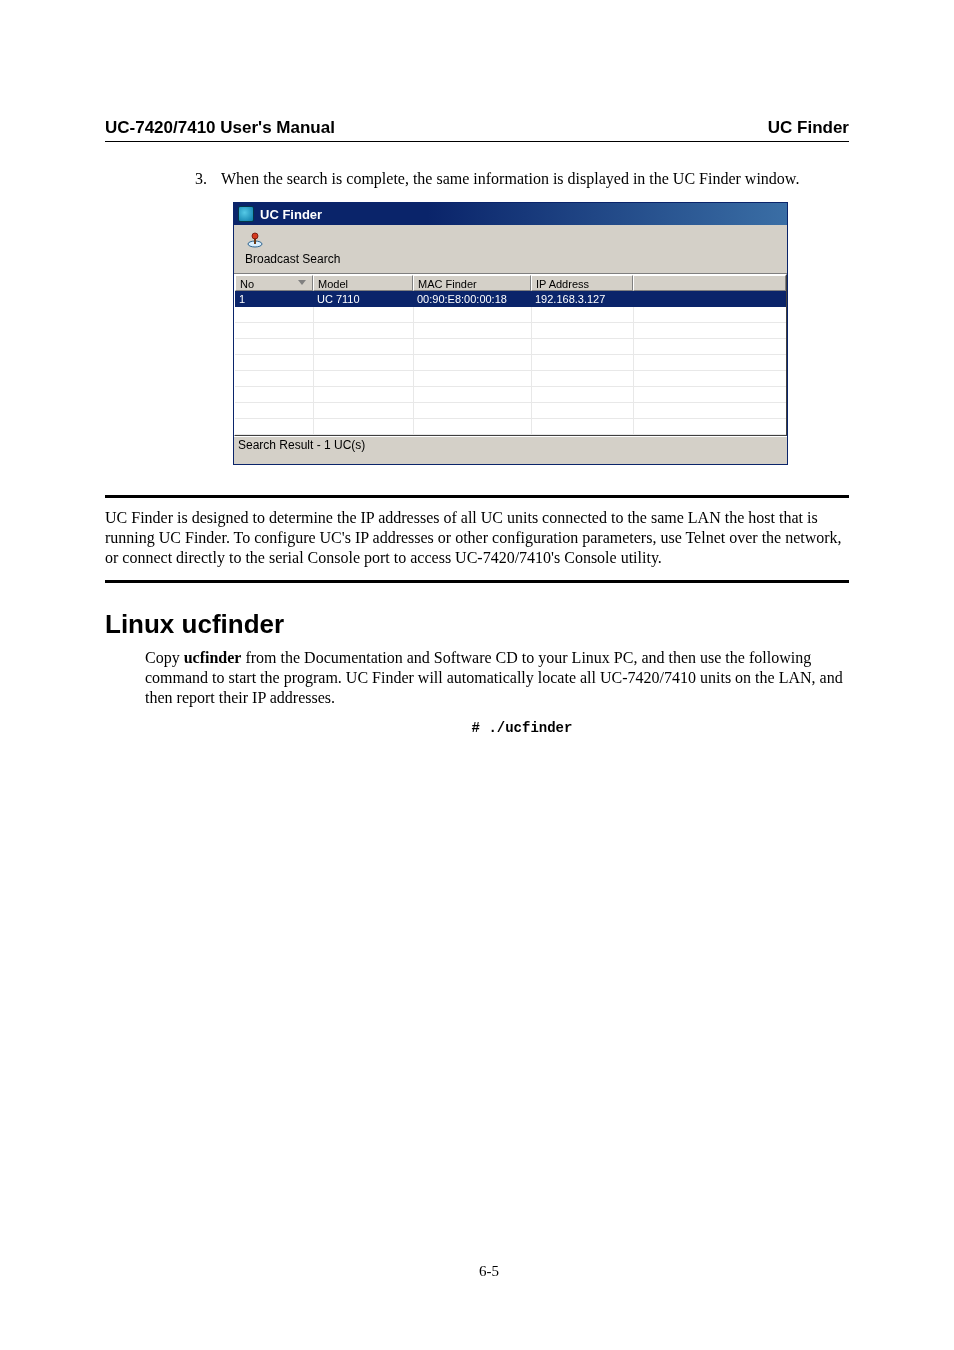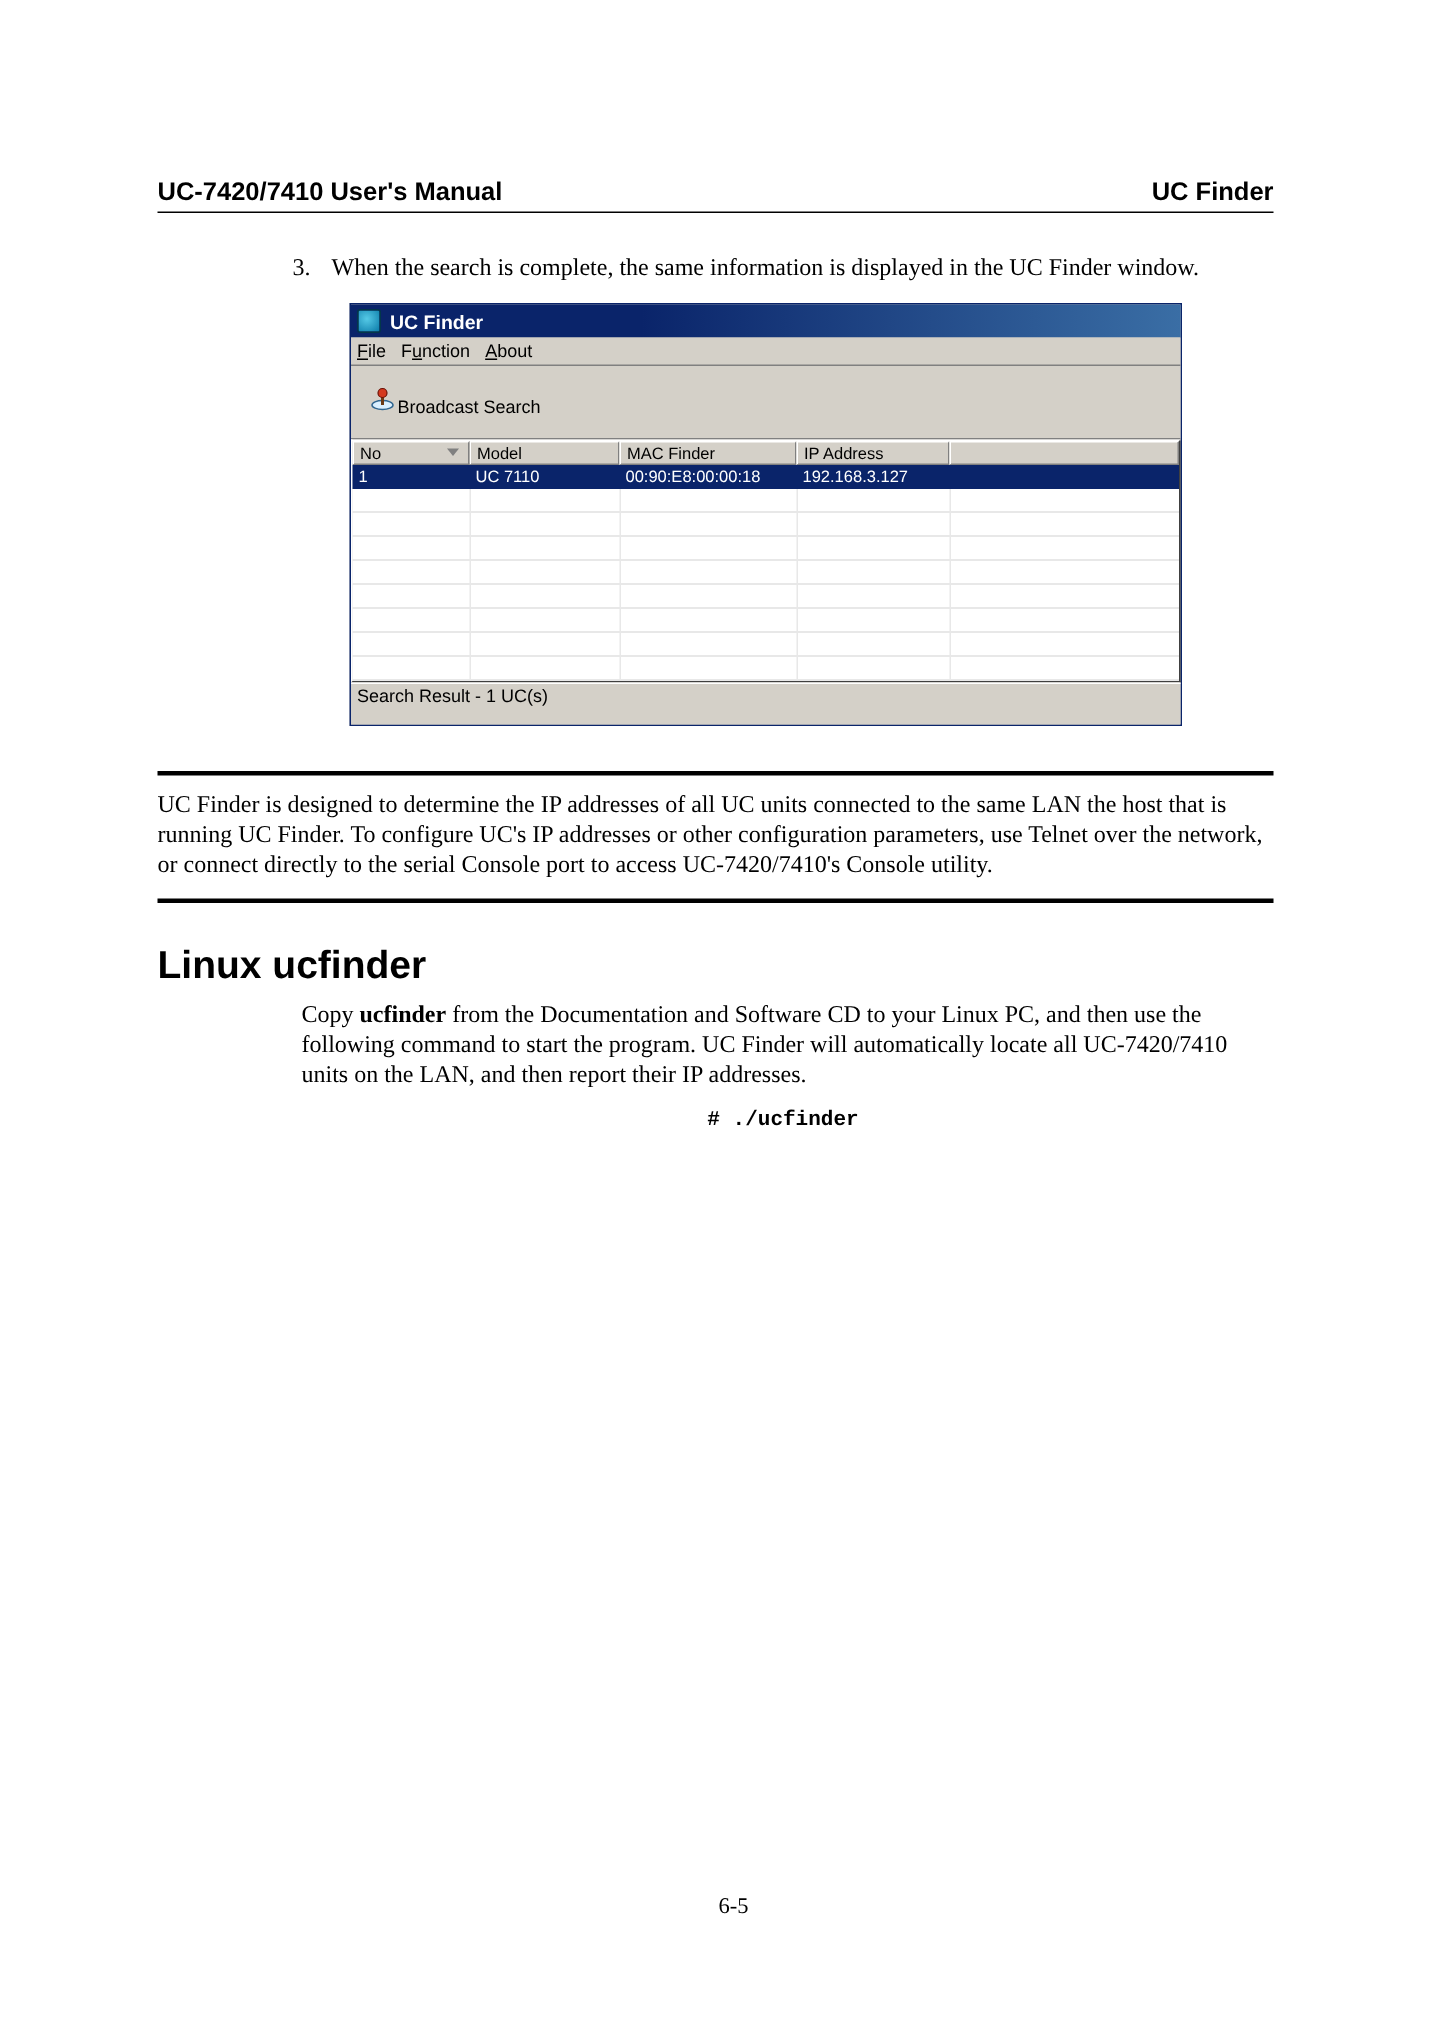--- a/index.html
+++ b/index.html
@@ -83,21 +83,22 @@
   .toolbar {
     background: #d4d0c8;
     border-bottom: 1px solid #808080;
     padding: 2px 4px;
     height: 44px;
     display: flex;
     align-items: center;
   }
   .toolbtn {
     display: flex;
-    align-items: flex-end;
+    flex-direction: column;
+    align-items: flex-start;
     border: 1px solid transparent;
     padding: 2px 6px;
   }
   .toolbtn svg { display: block; }
 
   .listview {
     border-top: 1px solid #fff;
     border-left: 1px solid #fff;
     border-right: 1px solid #404040;
     border-bottom: 1px solid #404040;
@@ -181,21 +182,21 @@
 
   
   h2.section {
     font-family: Arial, Helvetica, sans-serif;
     font-size: 26px;
     font-weight: bold;
     margin: 26px 0 8px 0;
   }
 
   .body-para {
-    margin-left: 96px;
+    margin-left: 40px;
     font-size: 16px;
     line-height: 1.25;
     margin-bottom: 12px;
   }
   .cmd {
     margin-left: 90px;
     font-family: "Courier New", monospace;
     font-weight: bold;
     font-size: 14px;
     text-align: center;
@@ -223,25 +224,20 @@
 
   <div class="ol-item">
     <span class="num">3.</span>
     <span class="txt">When the search is complete, the same information is displayed in the UC Finder window.</span>
   </div>
 
   <div class="window">
     <div class="titlebar">
       <span class="app-icon"></span>
       <span>UC Finder</span>
-    </div>
-    <div class="menubar">
-      <span><span class="ul">F</span><span>ile</span></span>
-      <span><span>F</span><span class="ul">u</span><span>nction</span></span>
-      <span><span class="ul">A</span><span>bout</span></span>
     </div>
     <div class="toolbar">
       <div class="toolbtn">
         <svg width="20" height="20" viewBox="0 0 20 20">
           <ellipse cx="10" cy="12" rx="7" ry="3" fill="#d9efff" stroke="#30658f" stroke-width="1"></ellipse>
           <path d="M10 12 L10 4" stroke="#6b3a14" stroke-width="2"></path>
           <circle cx="10" cy="4" r="3" fill="#d43a1f" stroke="#6b1006" stroke-width="0.8"></circle>
         </svg>
         <span>Broadcast Search</span>
       </div>

